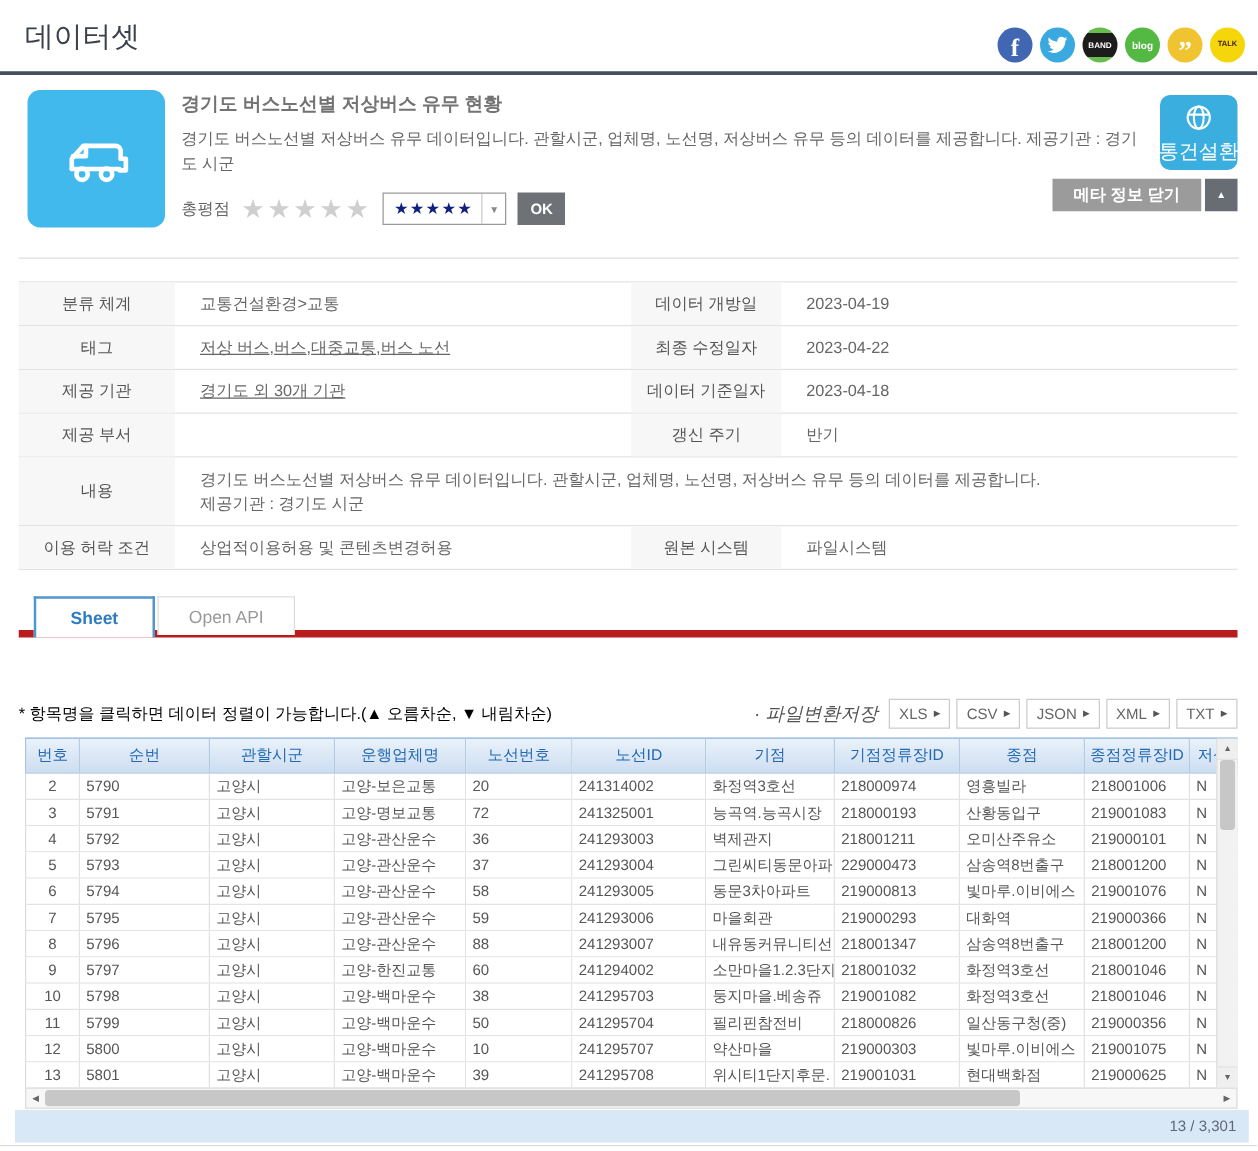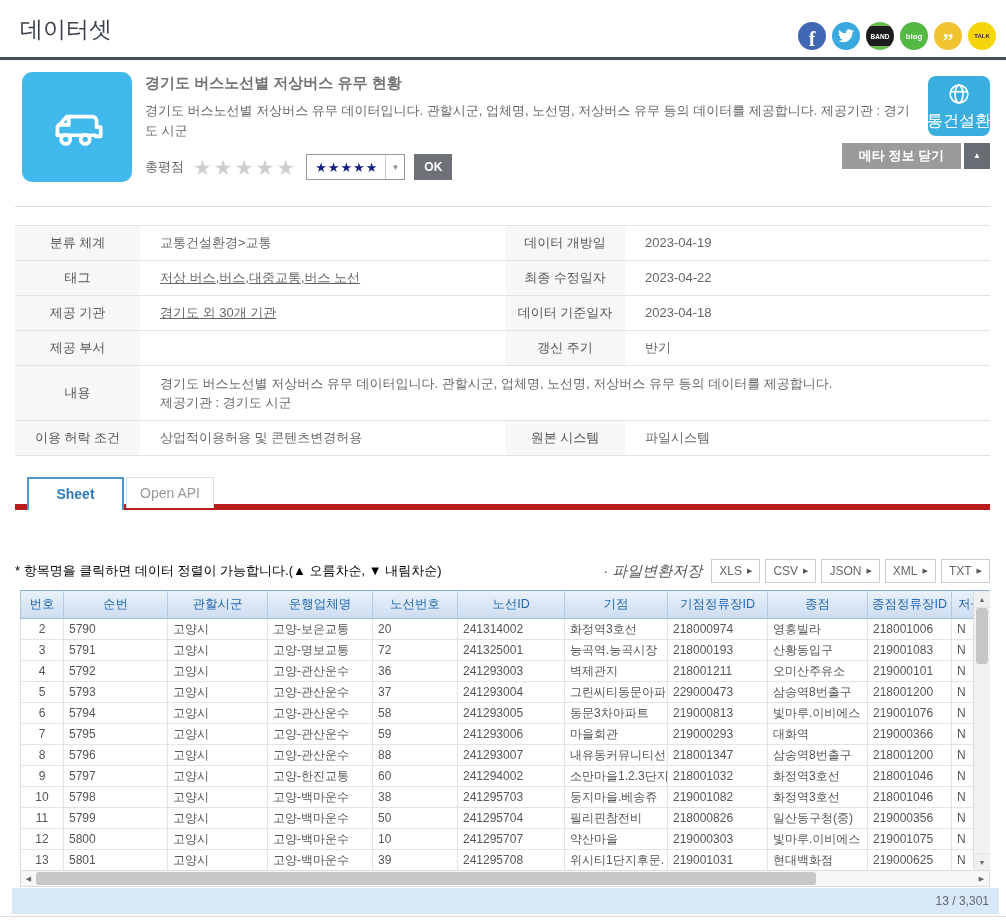--- a/index.html
+++ b/index.html
@@ -44,21 +44,21 @@
   .meta-row.content{grid-template-columns:125px 850px;min-height:54px;}
   .m-label{background:#f7f7f7;color:#555;display:flex;align-items:center;justify-content:center;text-align:center;}
   .m-value{display:flex;align-items:center;color:#666;padding-left:20px;line-height:1.5;}
   .m-value.multiline{flex-direction:column;align-items:flex-start;justify-content:center;}
   .m-link{color:#666;text-decoration:underline;cursor:pointer;}
   
   .tabs{position:absolute;top:477px;left:15px;right:16px;height:33px;display:flex;align-items:flex-start;
         padding-left:12px;box-sizing:border-box;border-bottom:6px solid #b91c1c;}
   .tab{box-sizing:border-box;text-align:center;font-size:14px;background:#fff;cursor:pointer;}
   .tab.active{width:97px;height:33px;line-height:30px;border:2px solid #4f97cf;border-bottom:none;color:#2e7bbf;font-weight:bold;margin-bottom:-2px;position:relative;z-index:2;}
-  .tab.inactive{width:88px;height:31px;line-height:30px;border:1px solid #ddd;border-bottom:none;color:#999;margin-left:2px;}
+  .tab.inactive{width:110px;height:31px;line-height:30px;border:1px solid #ddd;border-bottom:none;color:#999;margin-left:2px;}
   
   .toolbar{position:absolute;top:557px;left:15px;right:16px;height:28px;display:flex;align-items:center;justify-content:space-between;}
   .tb-note{font-size:13px;color:#000000;}
   .tb-right{display:flex;align-items:center;gap:5px;}
   .tb-export-label{font-size:15px;color:#555;margin-right:4px;font-style:italic;}
   .export-btn{display:flex;align-items:center;gap:5px;border:1px solid #ccc;background:#fff;color:#666;
               font-size:12px;height:24px;padding:0 7px;cursor:pointer;font-family:inherit;}
   .export-btn .arr{font-size:7px;color:#555;}
   
   .table-wrap{position:absolute;top:590px;left:20px;width:970px;}

